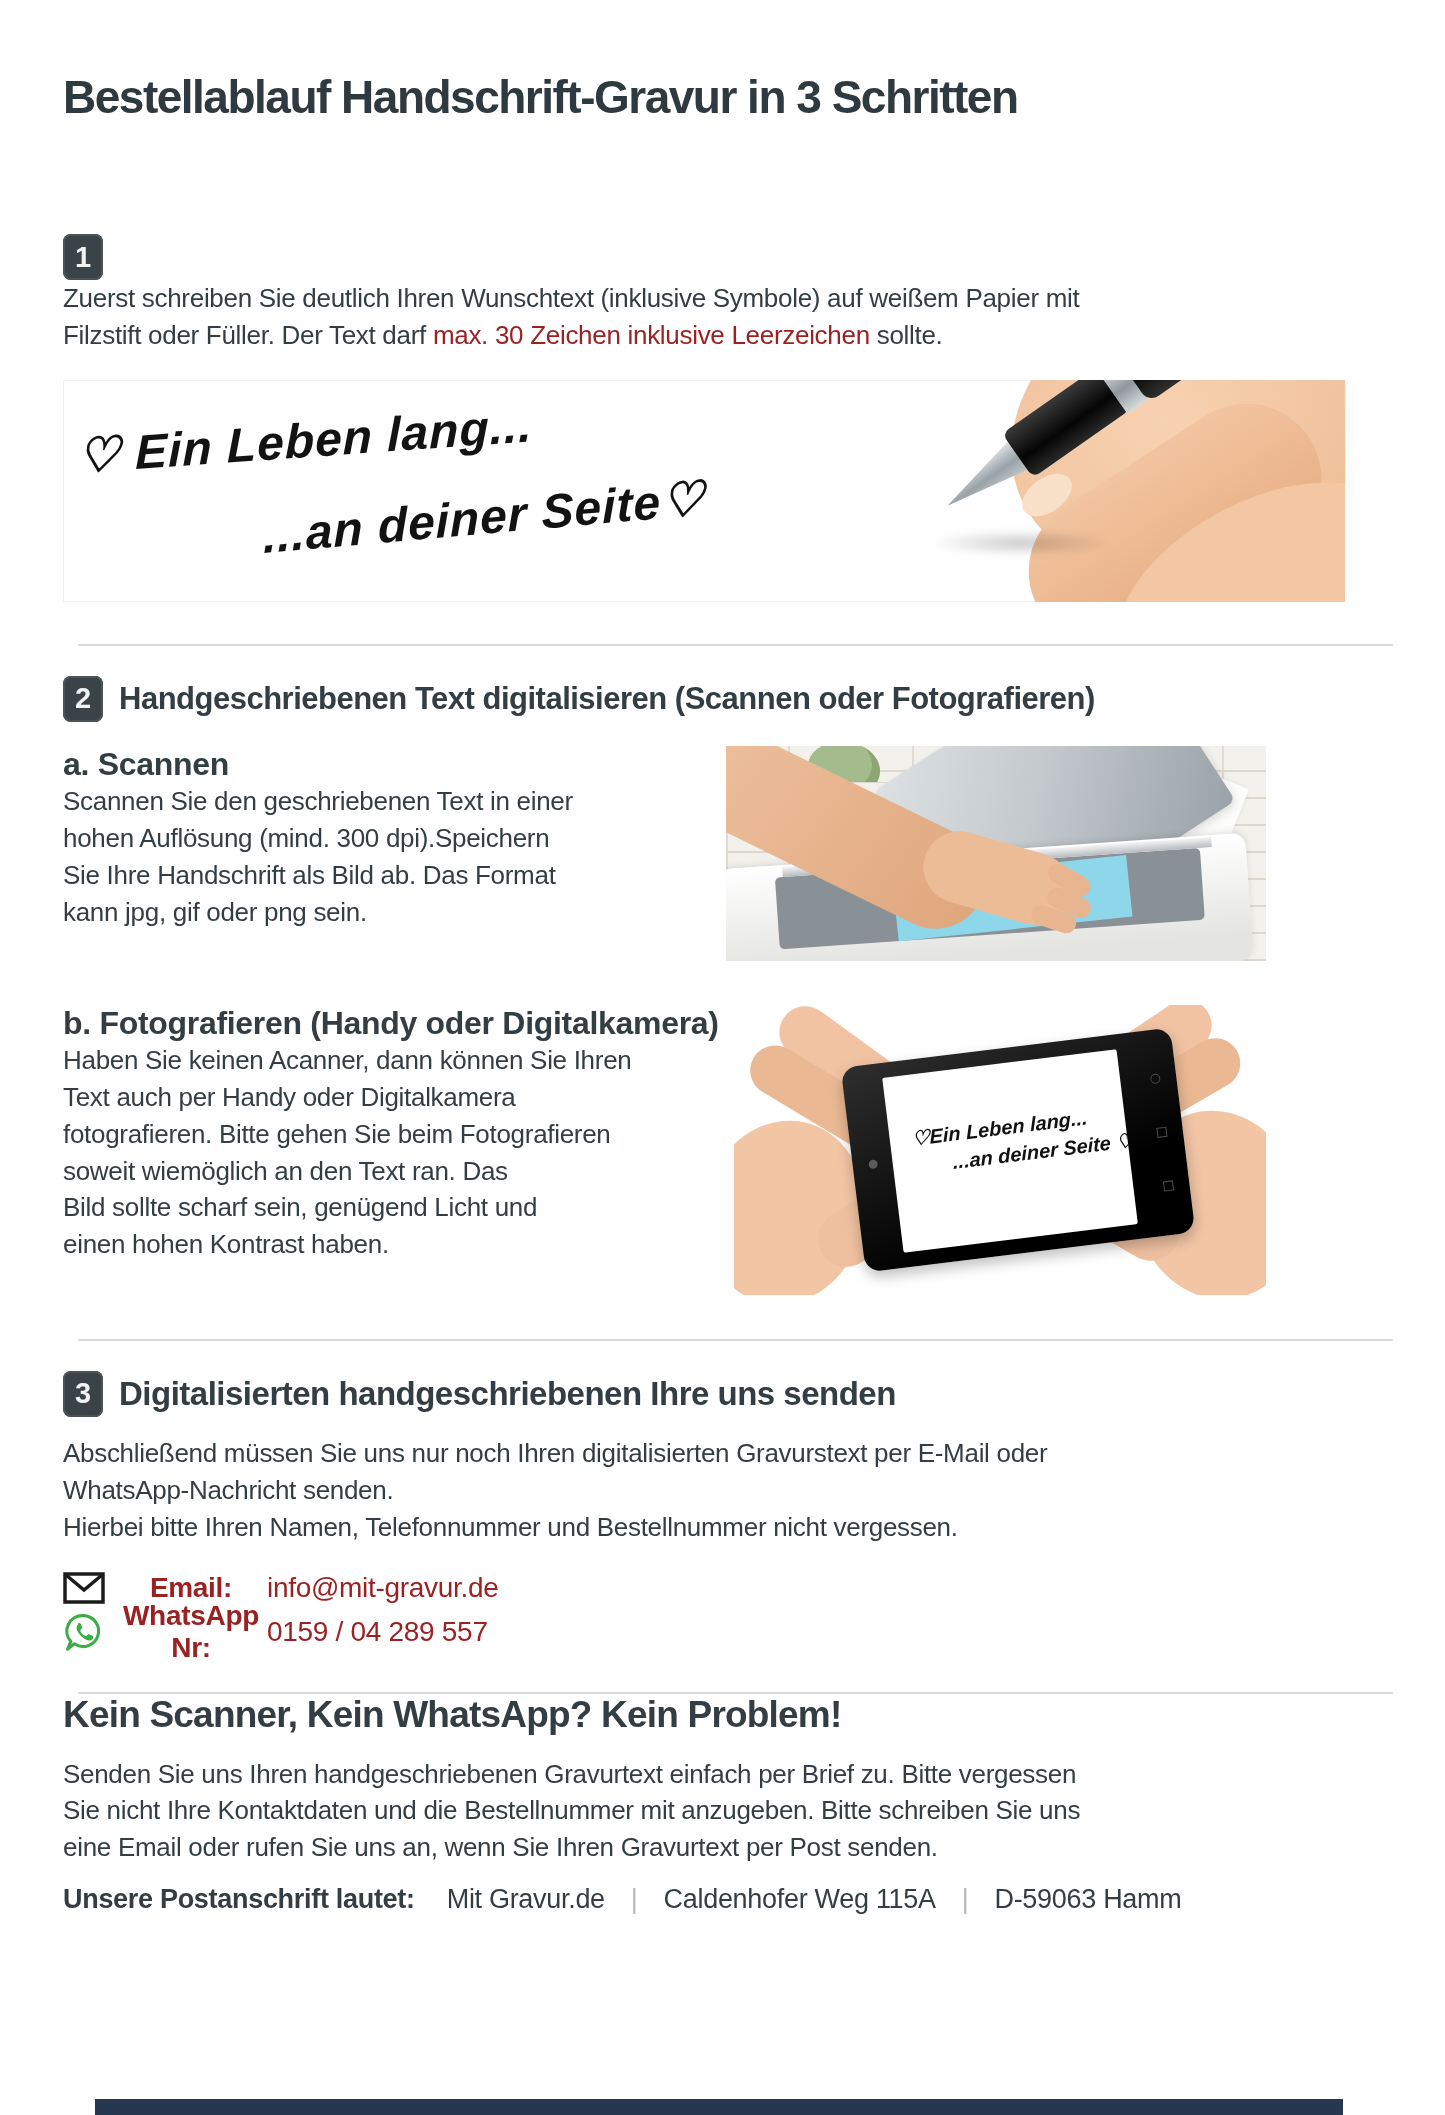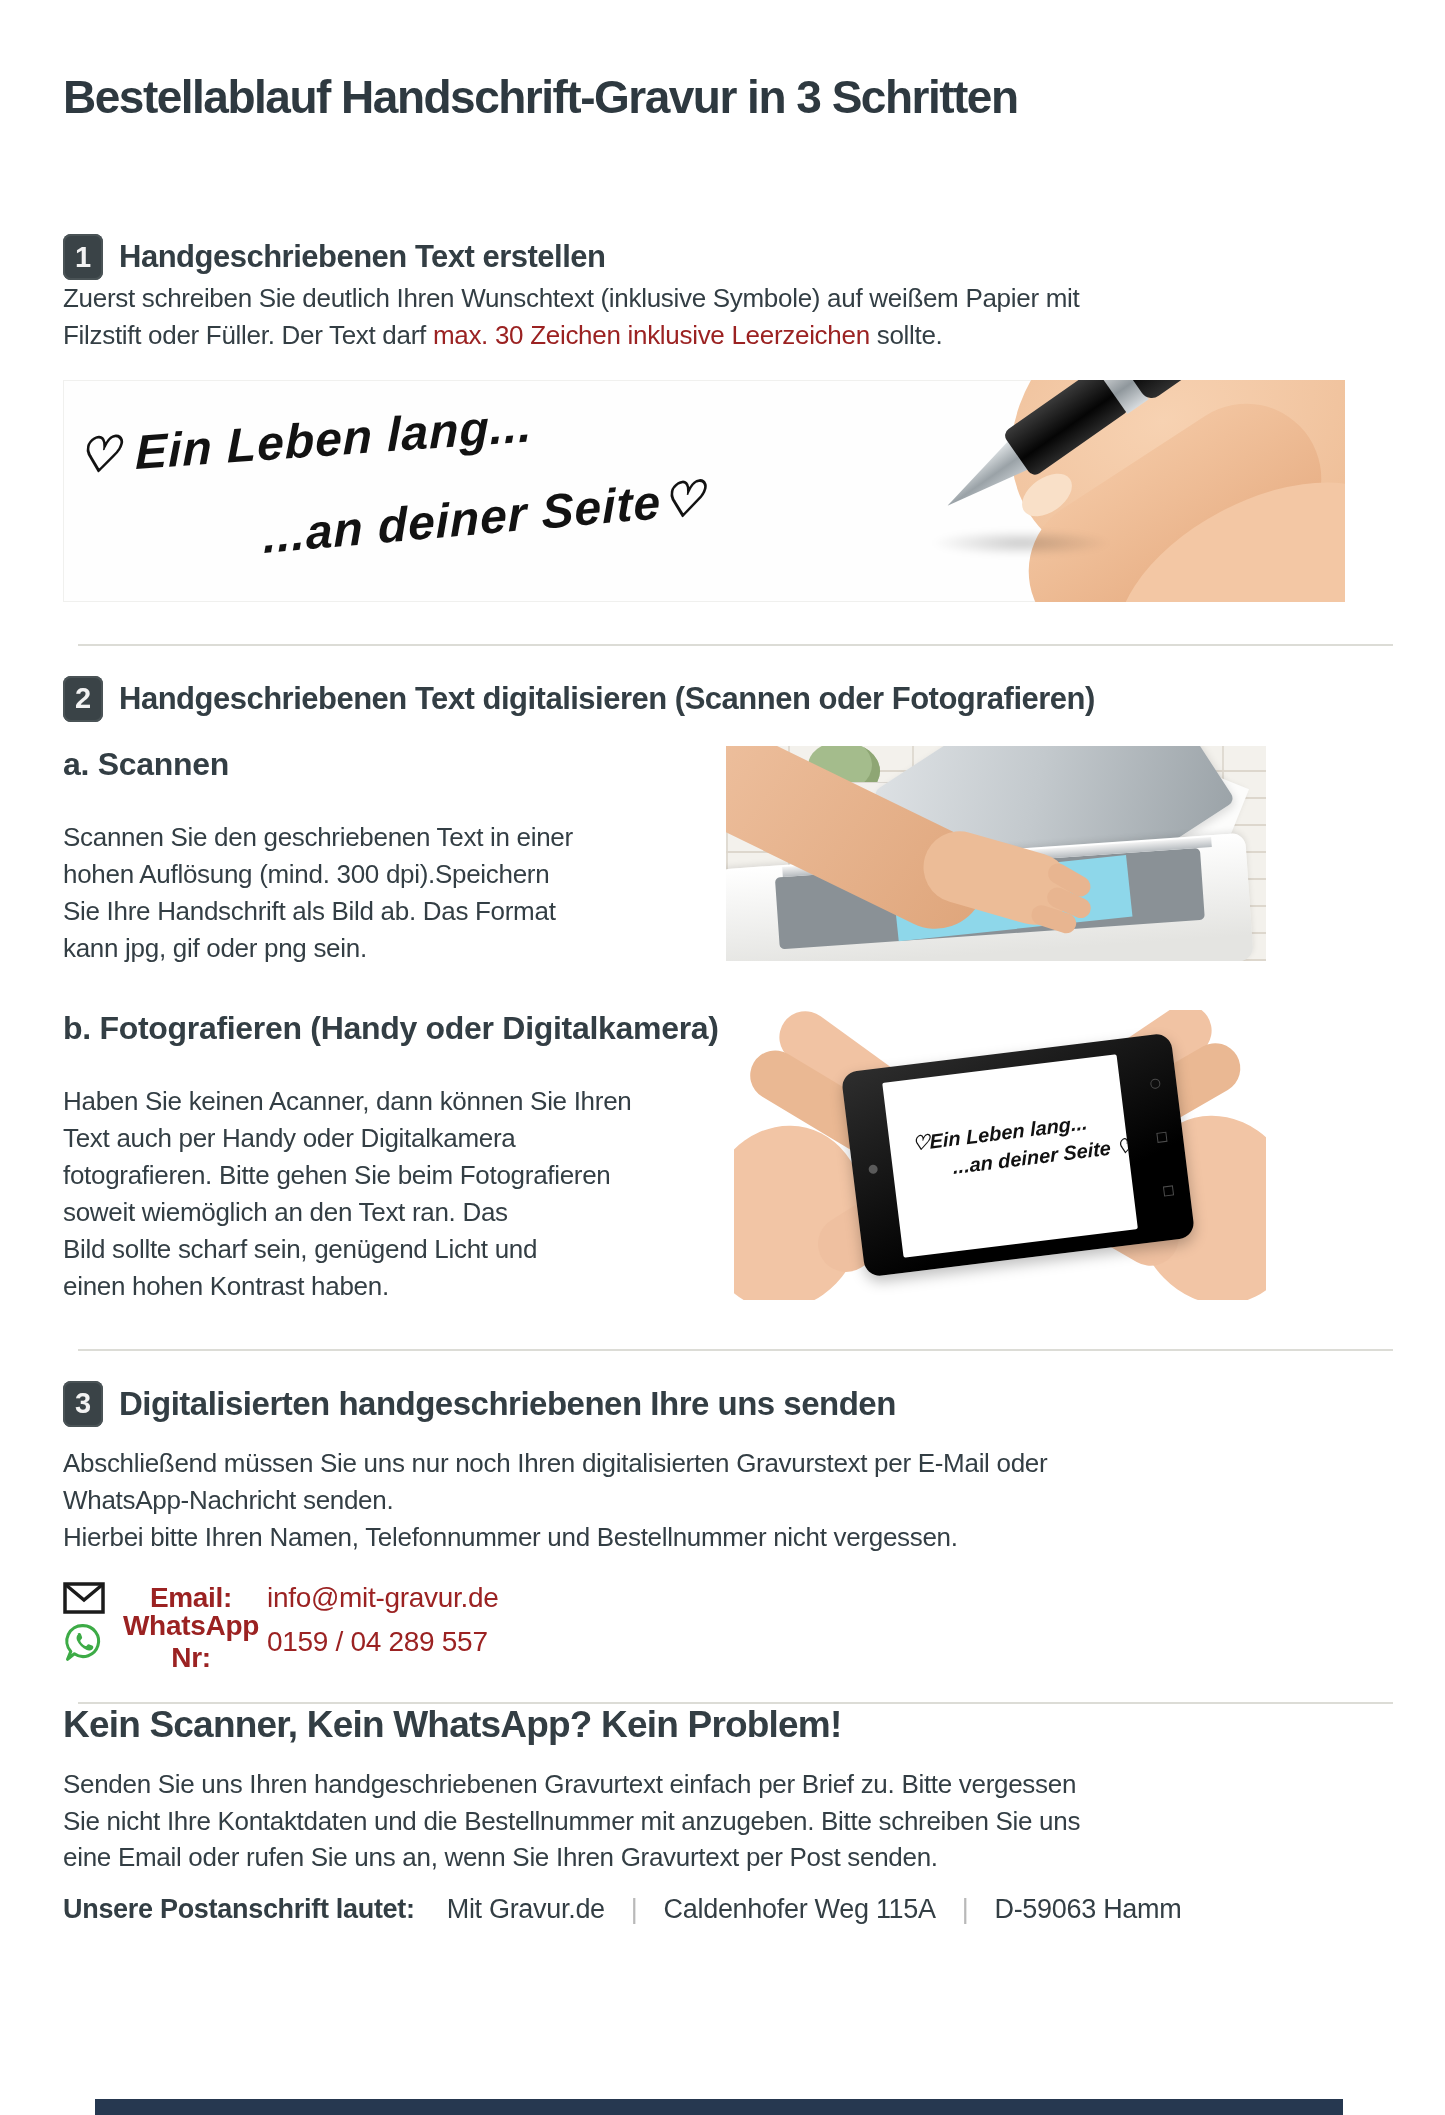--- a/index.html
+++ b/index.html
@@ -10,21 +10,21 @@
 
   
   .title { font-size:46px; font-weight:bold; letter-spacing:-1.5px; color:#2e3940;
            font-stretch:condensed; }
   .step-head { display:flex; align-items:center; gap:16px; }
   .badge { width:40px; height:46px; background:#3a4347; border-radius:8px; color:#f2f2f2;
            font-size:29px; font-weight:bold; display:flex; align-items:center; justify-content:center;
            box-shadow:inset 0 0 0 2px #4a5356; flex:0 0 auto; }
   .step-title { font-size:31px; font-weight:bold; letter-spacing:-0.5px; font-stretch:condensed; }
   .step3-title { font-size:33px; }
-  .body-text { font-size:26px; line-height:1.42; letter-spacing:-0.3px;margin-top:36px; }
+  .body-text { font-size:26px; line-height:1.42; letter-spacing:-0.3px; }
   .pre { white-space:pre-line; }
   .red { color:#9b2222; }
   .sub-head { font-size:32px; font-weight:bold; letter-spacing:-0.3px; }
   .divider { height:2px; background:#dcdcd6; width:1315px; margin-left:15px; }
 
   
   .sec-step1-head { margin-top:110px; }
   .p1 { margin-top:0; max-width:1080px; }
   .banner { margin-top:26px; }
   .div1 { margin-top:42px; }
@@ -143,21 +143,20 @@
 </style>
 </head>
 <body>
 
 <div class="page">
 
   <h1 class="title">Bestellablauf Handschrift-Gravur in 3 Schritten</h1>
 
   <div class="step-head sec-step1-head">
     <div class="badge">1</div>
-    <div class="step-title">Handgeschriebenen Text erstellen</div>
   </div>
 
   <div class="body-text p1">
     <div>Zuerst schreiben Sie deutlich Ihren Wunschtext (inklusive Symbole) auf weißem Papier mit</div>
     <div><span>Filzstift oder Füller. Der Text darf </span><span class="red">max. 30 Zeichen inklusive Leerzeichen</span><span> sollte.</span></div>
   </div>
 
   <div class="banner">
     <div class="finger1"></div>
     <div class="finger2"></div>

